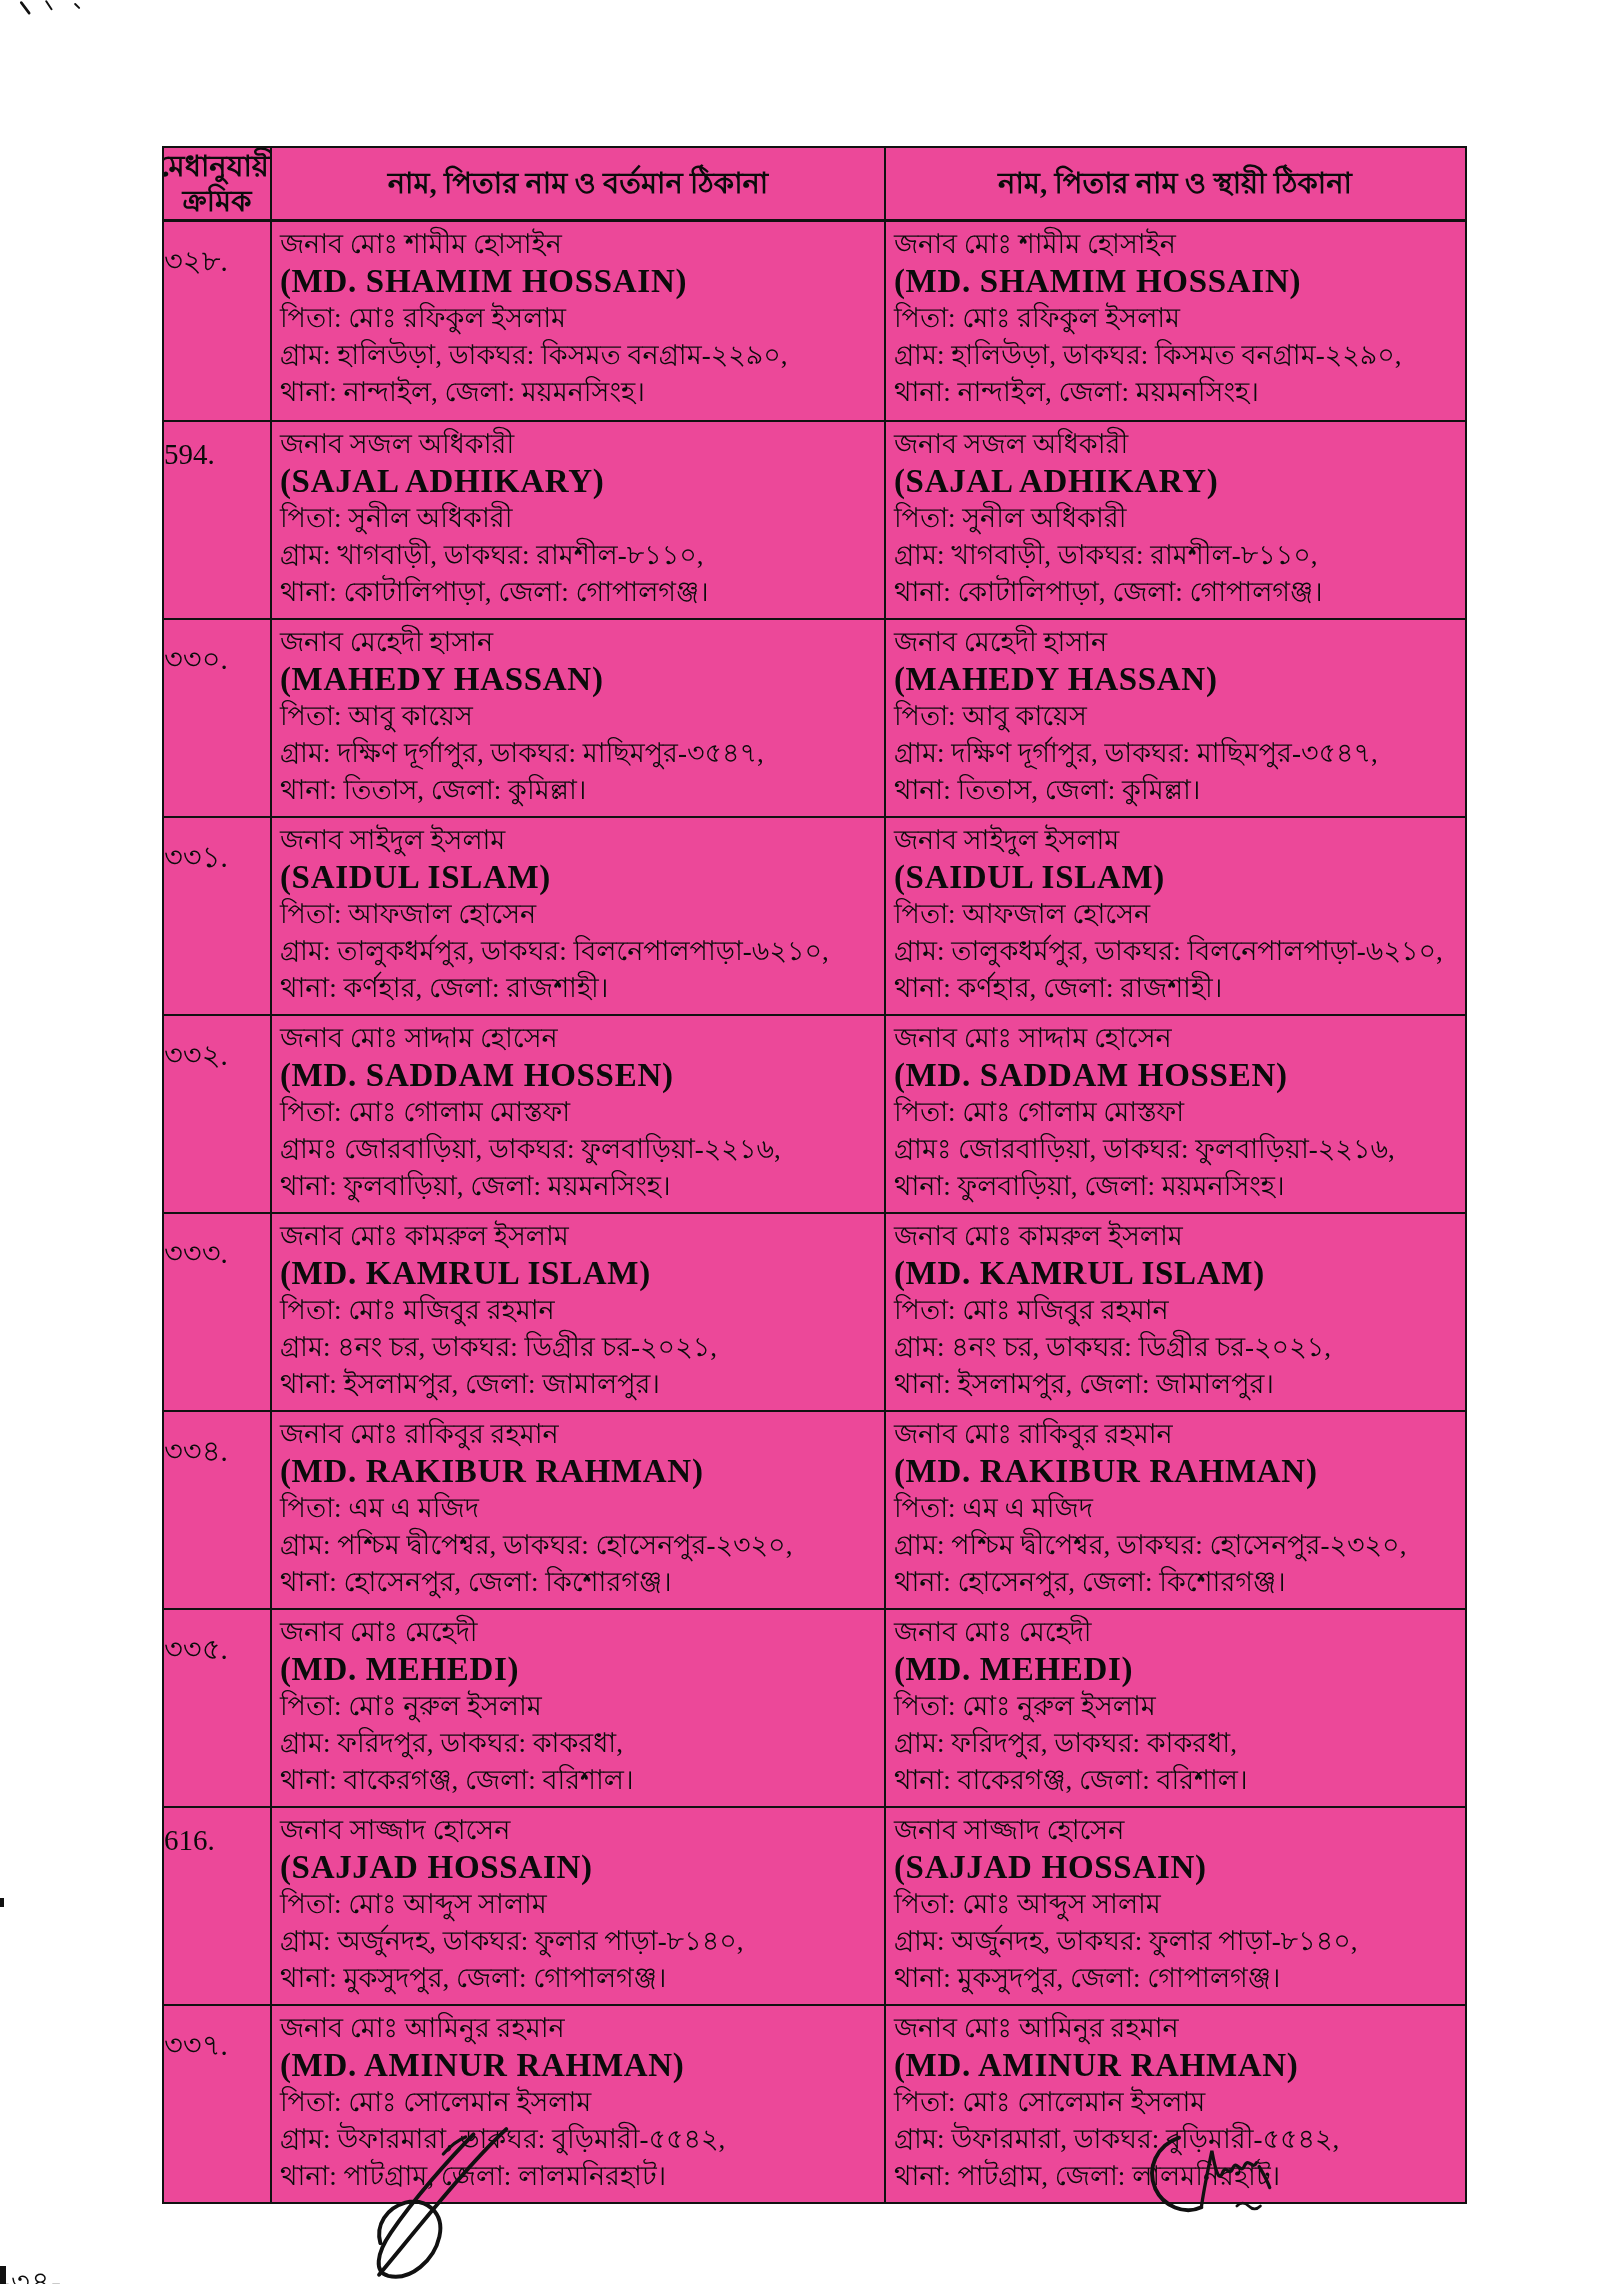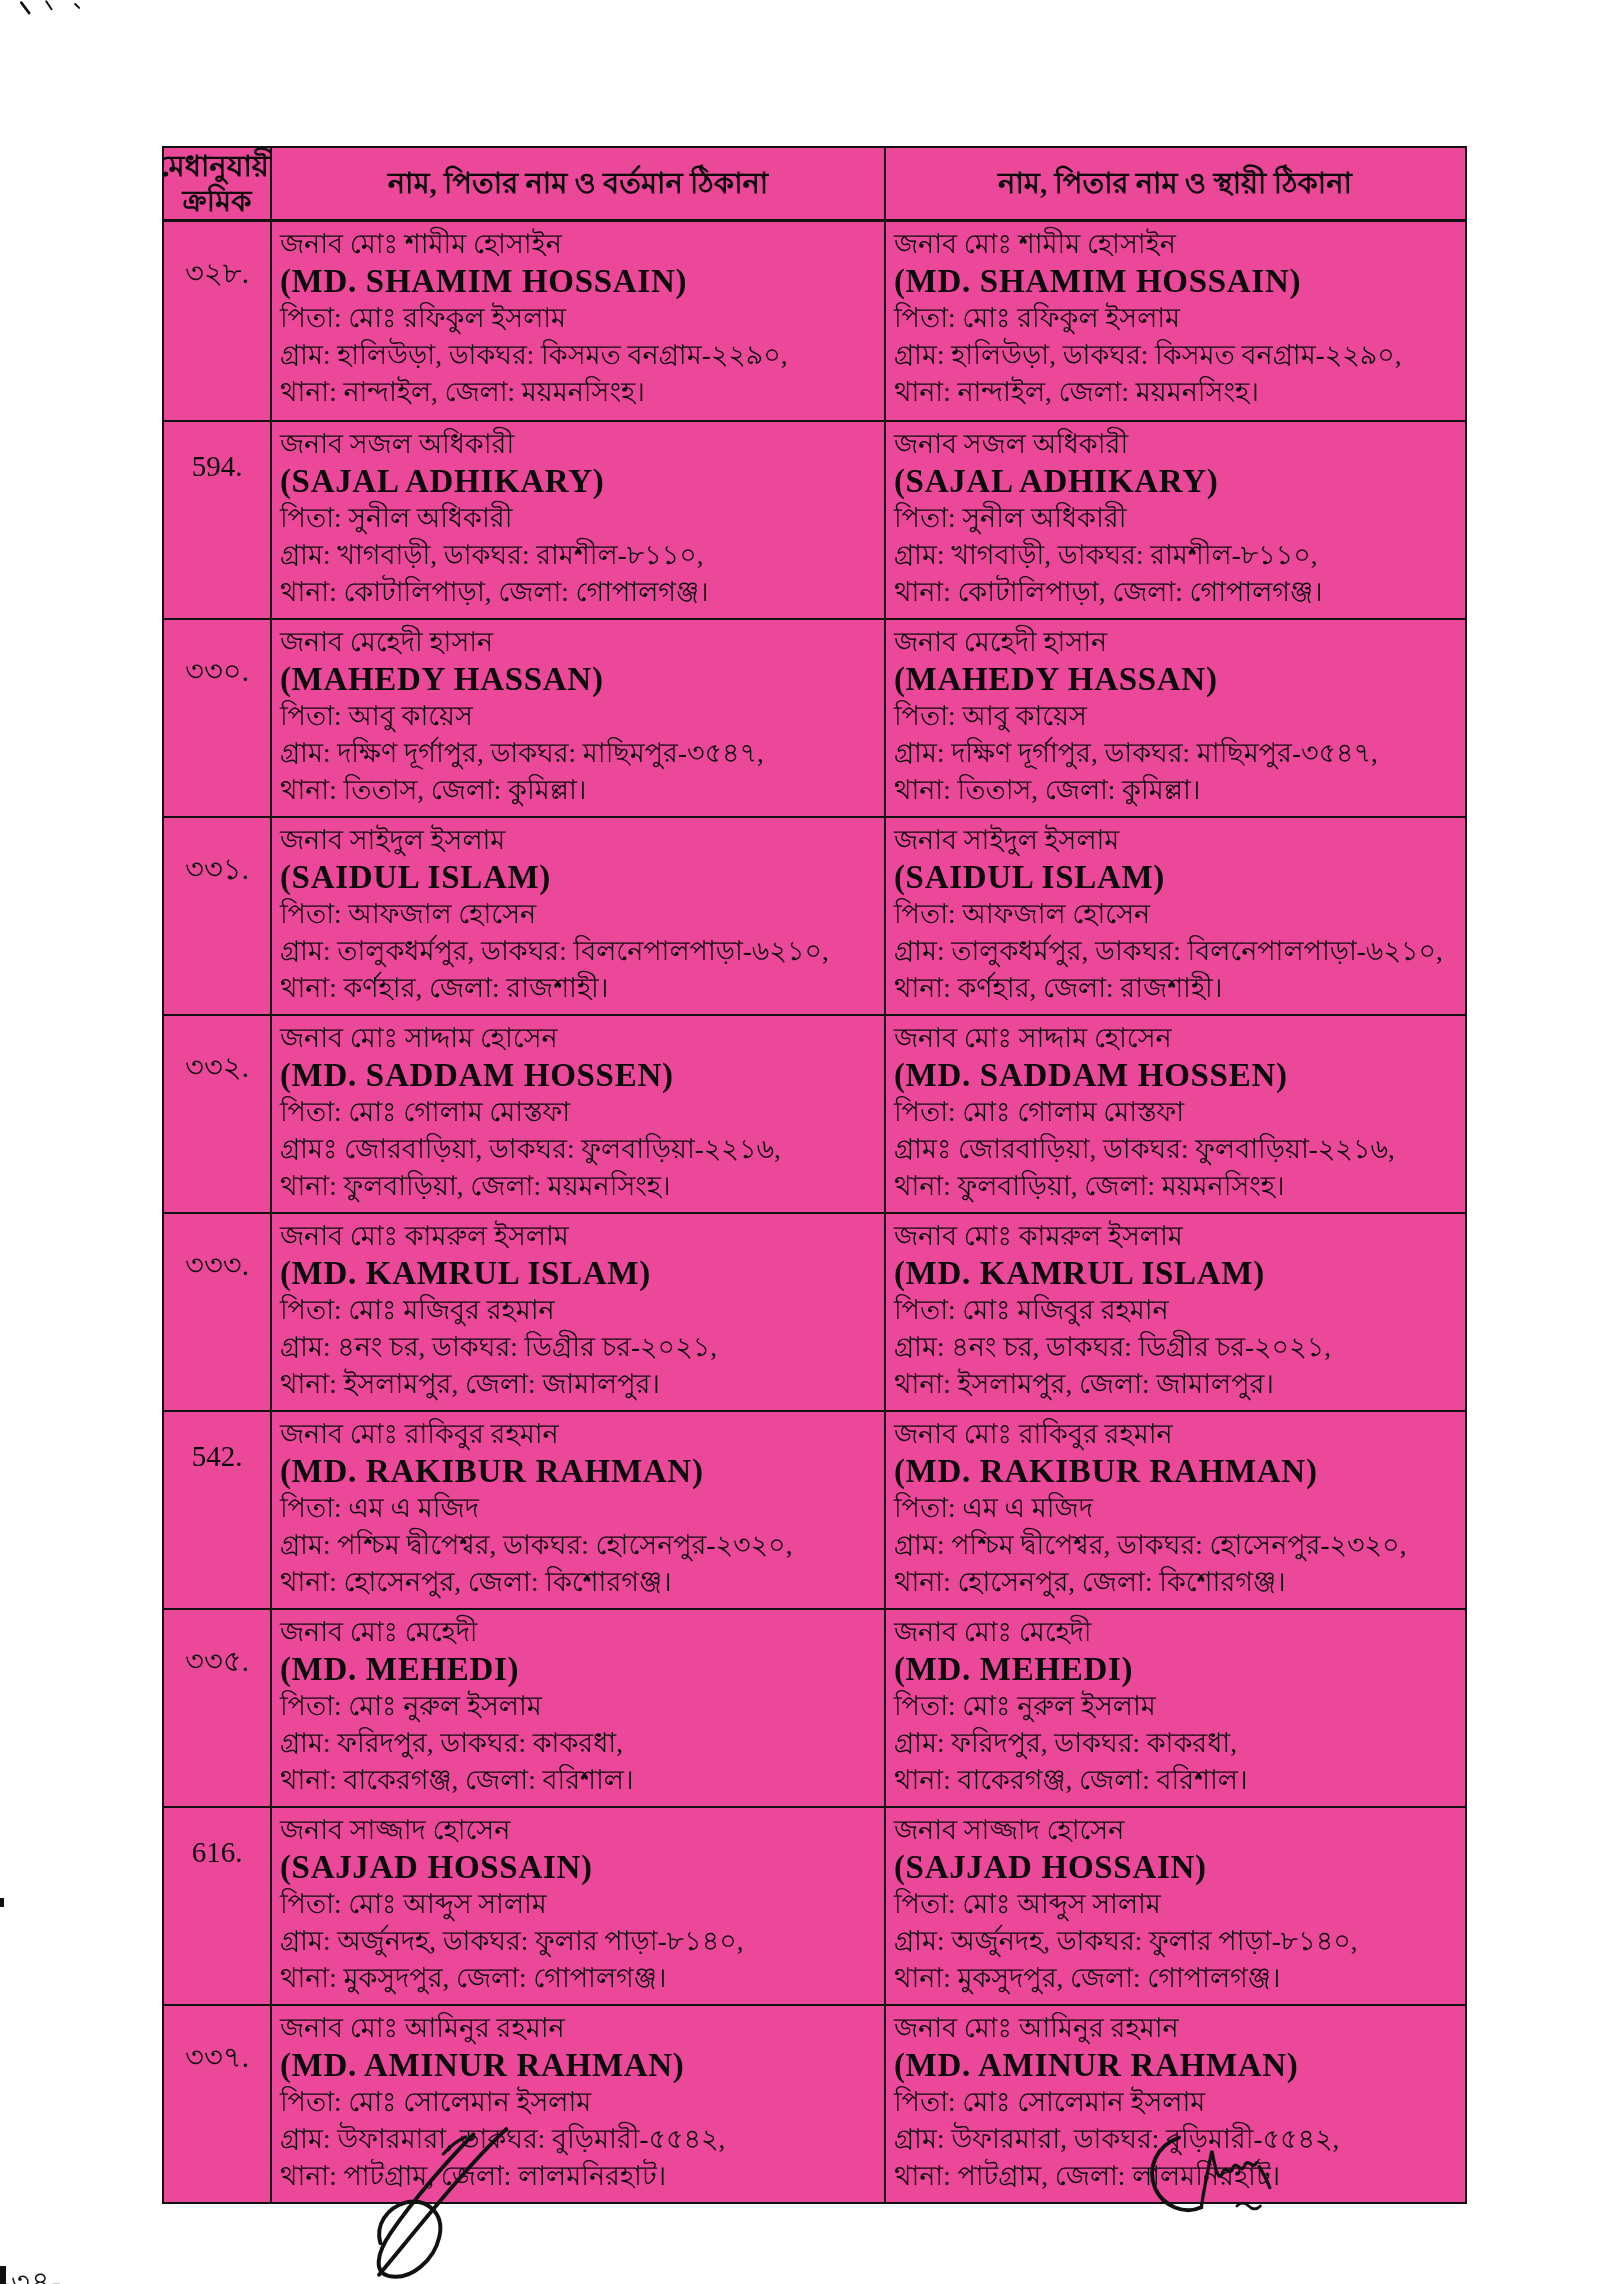--- a/index.html
+++ b/index.html
@@ -26,21 +26,21 @@
   .row.data{height:198px;}
   .row.data + .row.data{border-top:2px solid #111;}
   .cell{box-sizing:border-box;overflow:hidden;}
   .cell + .cell{border-left:2px solid #111;}
   .hcell{
     display:flex;align-items:center;justify-content:center;
     text-align:center;font-size:29px;font-weight:bold;line-height:1.2;
     padding:0 5.3px;
   }
   .serial{
-    text-align:center;font-size:29px;padding-top:28px;font-weight:400;
+    font-size:29px;padding-top:16px;font-weight:400;
   }
   .person{
     padding:3.9px 5.3px 0 7.9px;
     font-size:27px;line-height:37px;white-space:nowrap;
   }
   .en-name{
     font-size:33px;
     font-family:"Liberation Serif",serif;
     font-weight:600;letter-spacing:0.7px;
   }
@@ -174,21 +174,21 @@
       <div class="cell person">
         <div>জনাব মোঃ কামরুল ইসলাম</div>
         <div class="en-name">(MD. KAMRUL ISLAM)</div>
         <div>পিতা: মোঃ মজিবুর রহমান</div>
         <div>গ্রাম: ৪নং চর, ডাকঘর: ডিগ্রীর চর-২০২১,</div>
         <div>থানা: ইসলামপুর, জেলা: জামালপুর।</div>
       </div>
     </div>
 
     <div class="row data">
-      <div class="cell serial">542.</div>
+      <div class="cell serial">৩৩৪.</div>
       <div class="cell person">
         <div>জনাব মোঃ রাকিবুর রহমান</div>
         <div class="en-name">(MD. RAKIBUR RAHMAN)</div>
         <div>পিতা: এম এ মজিদ</div>
         <div>গ্রাম: পশ্চিম দ্বীপেশ্বর, ডাকঘর: হোসেনপুর-২৩২০,</div>
         <div>থানা: হোসেনপুর, জেলা: কিশোরগঞ্জ।</div>
       </div>
       <div class="cell person">
         <div>জনাব মোঃ রাকিবুর রহমান</div>
         <div class="en-name">(MD. RAKIBUR RAHMAN)</div>

